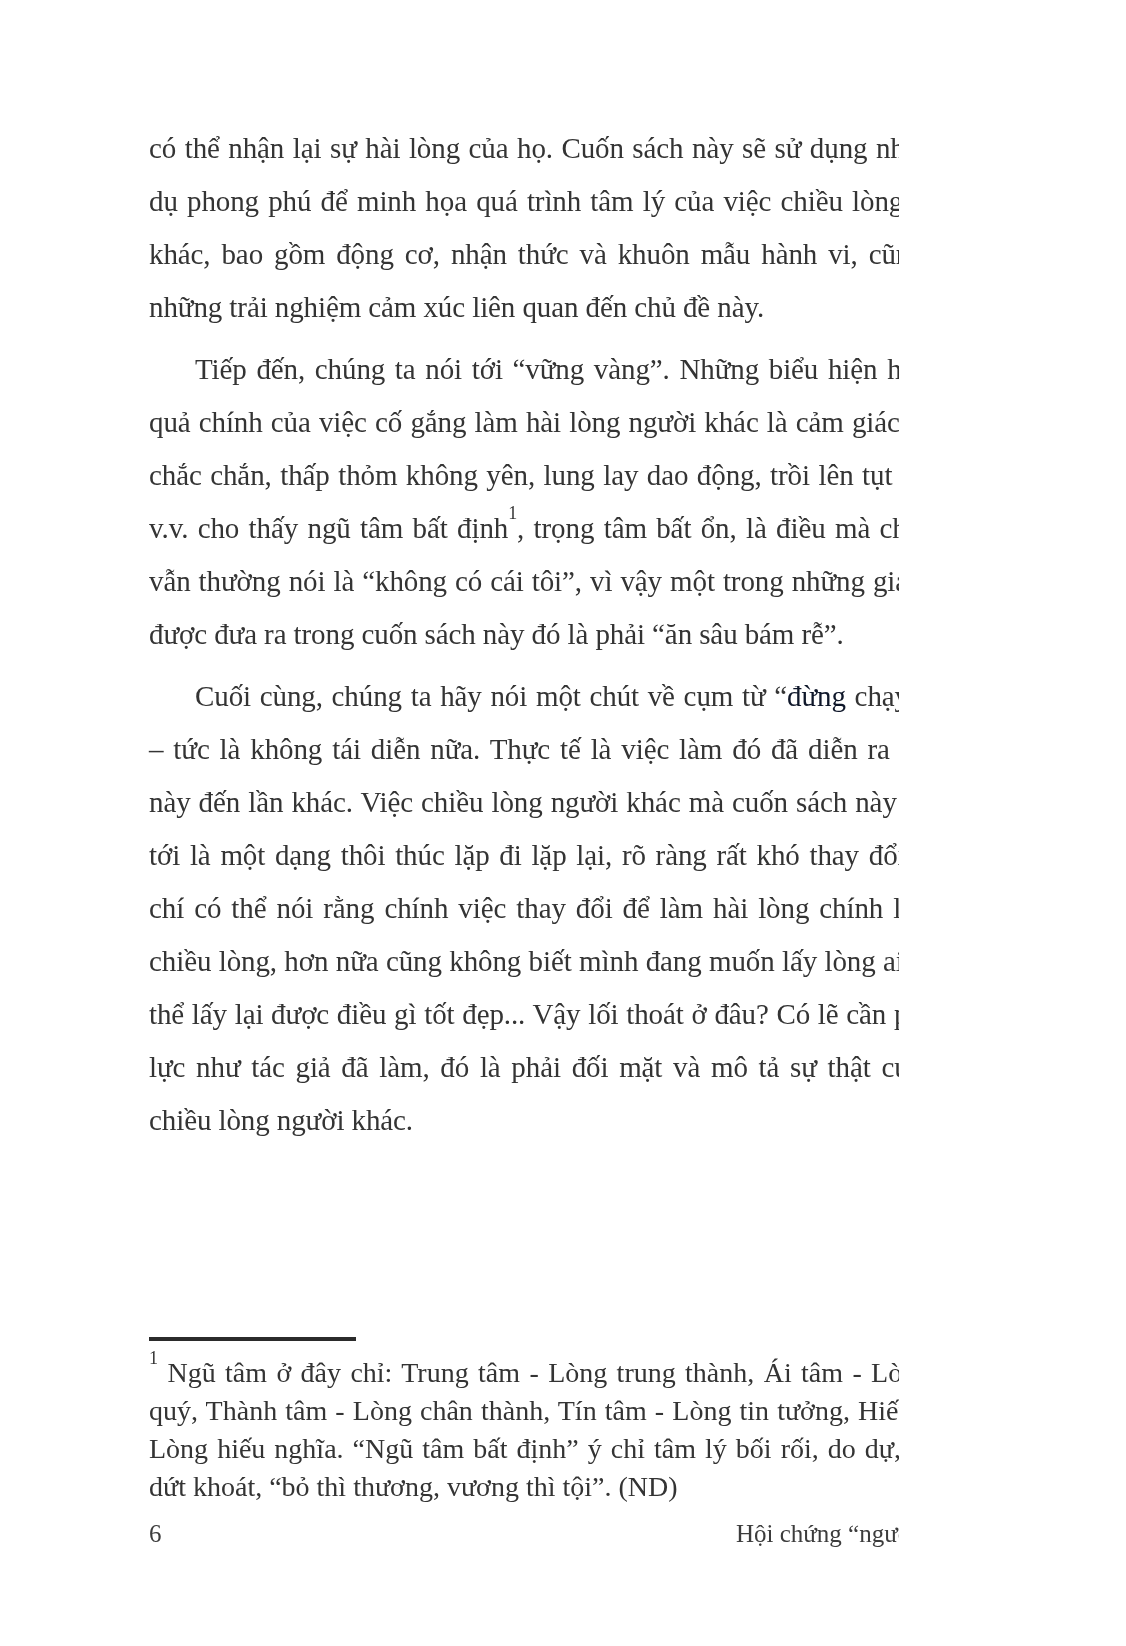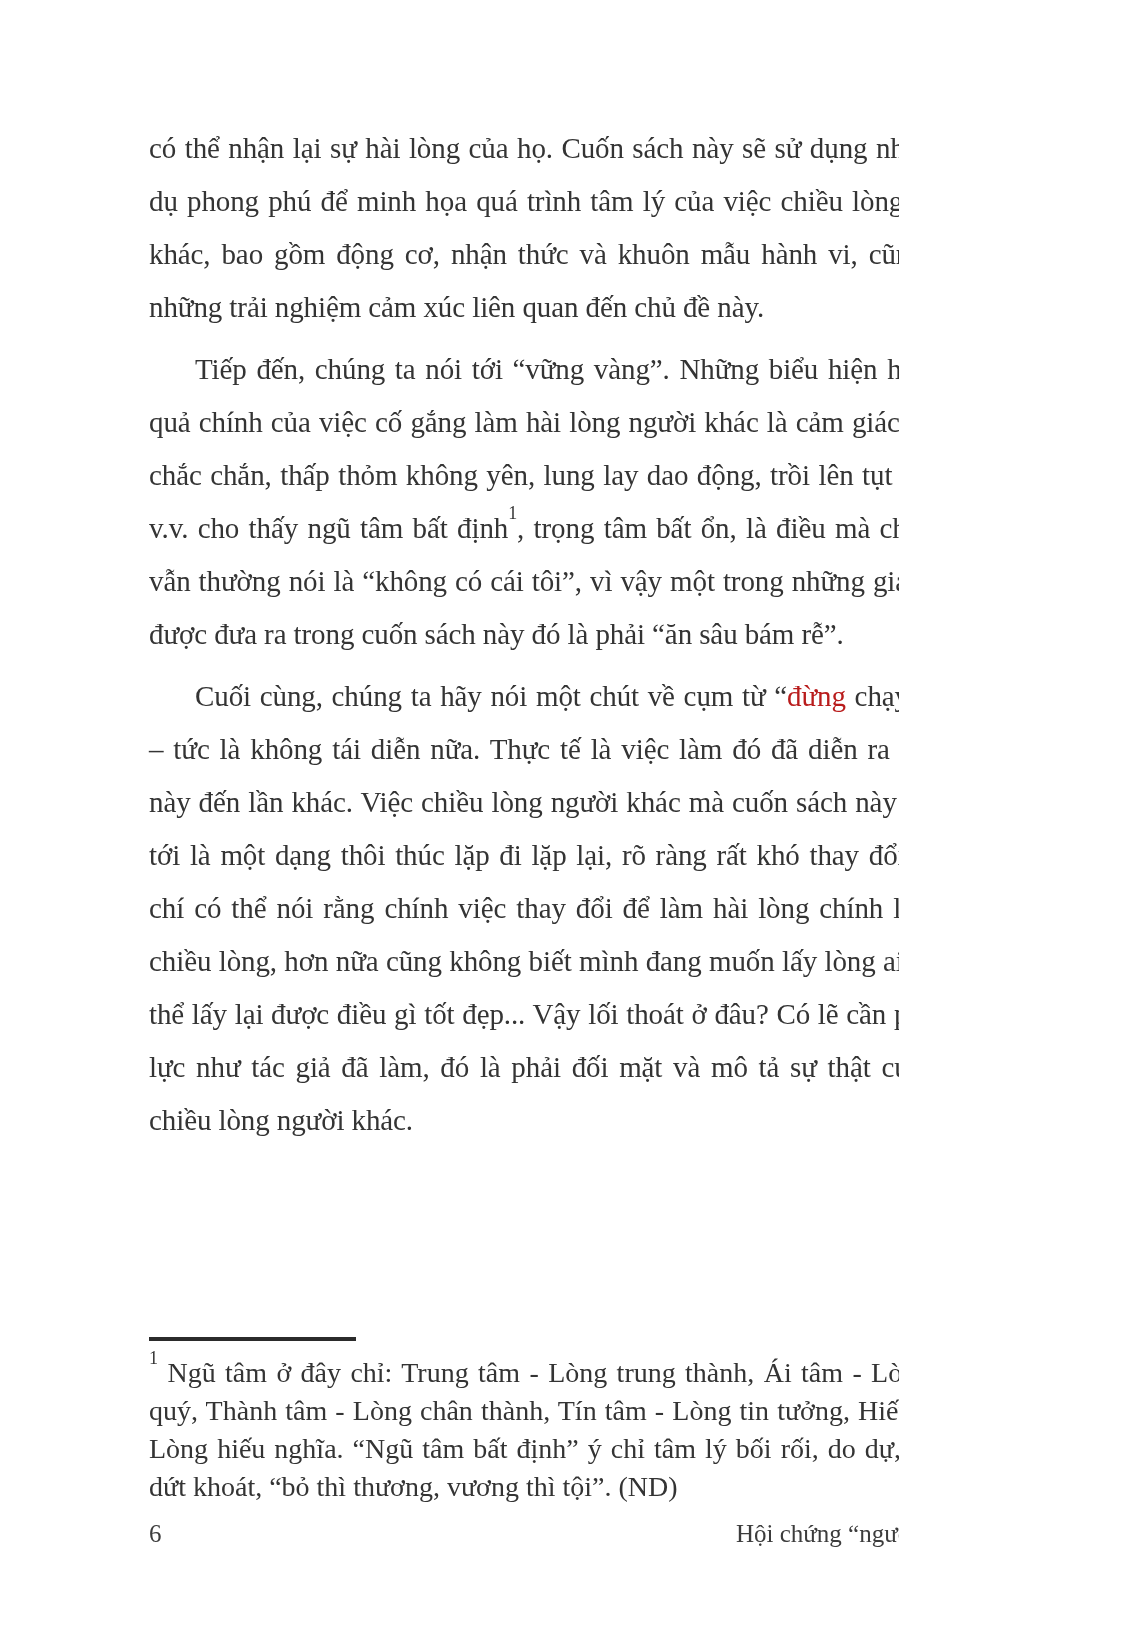--- a/index.html
+++ b/index.html
@@ -32,21 +32,21 @@
   .body-text p.indent {
     text-indent: 46px;
   }
   sup.fn-ref {
     font-size: 0.62em;
     line-height: 0;
     position: relative;
     top: -0.45em;
   }
   .light-word {
-    color: #b91c1c;
+    color: #0f172a;
     font-weight: 300;
   }
   .footnote-block {
     position: absolute;
     left: 149px;
     top: 1337px;
     width: 831px;
   }
   .footnote-rule {
     width: 207px;

